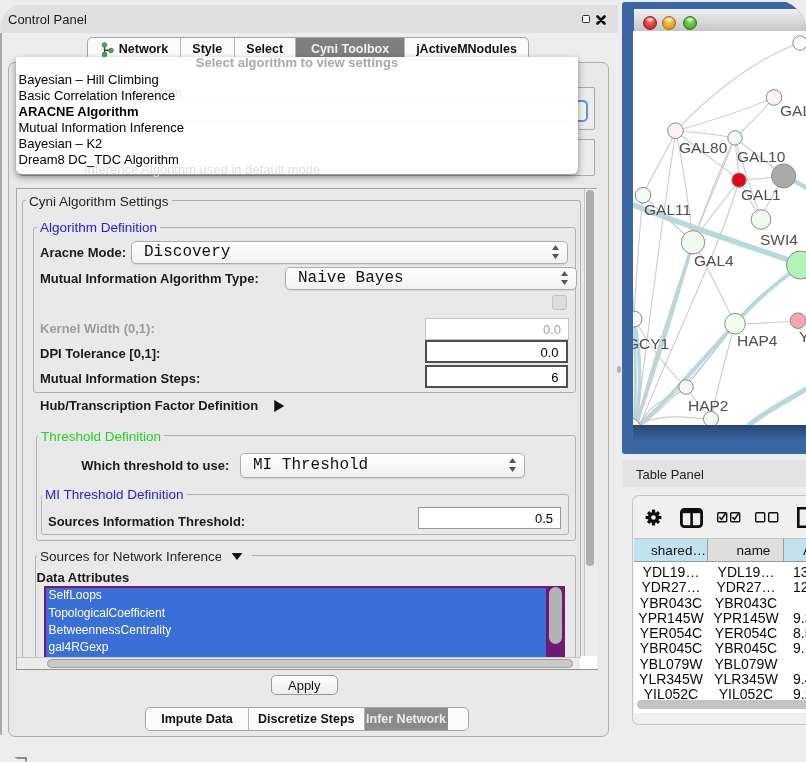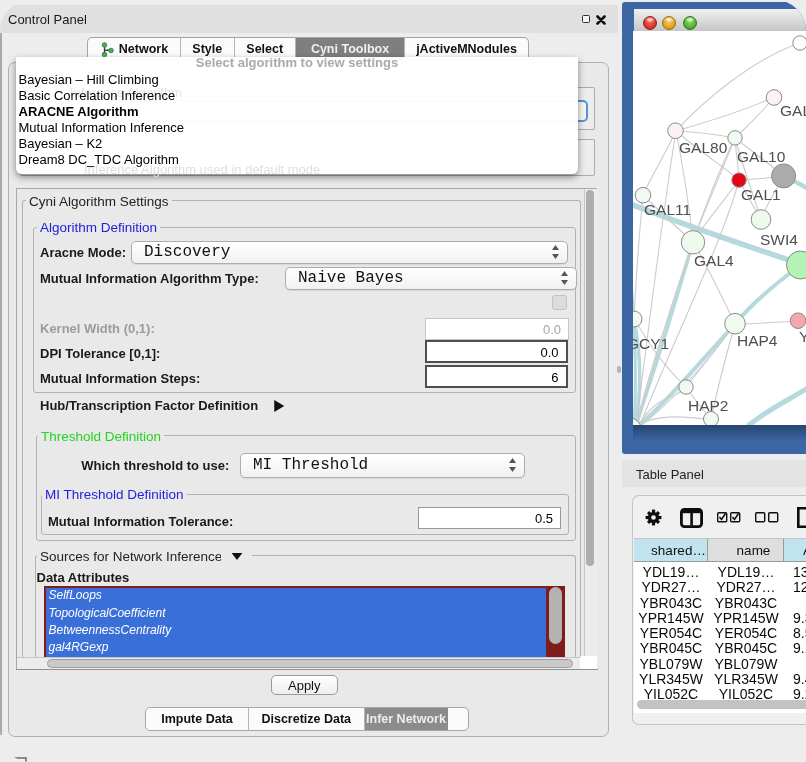--- a/index.html
+++ b/index.html
@@ -120,48 +120,48 @@
     <span class="ct">MI Threshold</span>
     <svg class="carr" viewBox="0 0 9 14">
         <path d="M4.5 0 L8 5 H1 Z" fill="#555"></path>
         <path d="M4.5 14 L1 9 H8 Z" fill="#555"></path>
       </svg>
   </div>
 
   <div class="grp" style="left:40.5px;top:493.5px;width:526.5px;height:39.5px;"></div>
   <div class="grptitle" style="left:42px;top:487.5px;color:#2222dd;">MI Threshold Definition</div>
 
-  <div class="lbl" style="left:48px;top:514px;">Mutual Information Tolerance:</div>
+  <div class="lbl" style="left:48px;top:514px;">Sources Information Threshold:</div>
   <div class="tf" style="left:418px;top:506.5px;width:143px;height:22px;border:1px solid #999999;box-sizing:border-box;">
     <span style="color:#000;">0.5</span>
     </div>
 
   <div class="grp" style="left:35px;top:555px;width:539px;height:102px;border-bottom:none;"></div>
   <div class="grptitle" style="left:37px;top:549.5px;color:#222;">Sources for Network Inference</div>
   <div class="abs" style="left:221px;top:552px;width:31px;height:7px;background:#e9e9e9;"></div>
   <svg class="abs" style="left:227px;top:551.5px;" width="20" height="9" viewBox="0 0 13 10">
     <path d="M0.5 1 L12.5 1 L6.5 9 Z" fill="#111"></path>
     </svg>
   <div class="lbl" style="left:36.5px;top:570px;">Data Attributes</div>
 
-  <div class="abs" style="left:44px;top:585.5px;width:521px;height:71px;background:#7f1d1d;overflow:hidden;font-style:italic;">
+  <div class="abs" style="left:44px;top:585.5px;width:521px;height:71px;background:#701a75;overflow:hidden;">
     <div style="position:absolute;left:2px;top:2px;width:499.5px;height:69px;background:#3a6fd8;"></div>
     <div style="position:absolute;left:4.5px;top:1.8px;font-size:12px;color:#fff;line-height:17.37px;">
       SelfLoops<br>TopologicalCoefficient<br>BetweennessCentrality<br>gal4RGexp</div>
   </div>
   <div class="abs" style="left:549px;top:587px;width:13px;height:57px;background:#b3b3b3;border-radius:6.5px;"></div>
 
   <div class="abs" style="left:16px;top:669px;width:582px;height:1px;background:#8f8f8f;"></div>
   <div class="abs" style="left:271px;top:675px;width:66.5px;height:20px;background:linear-gradient(#ffffff,#eeeeee);
        border:1px solid #9a9a9a;border-radius:5px;box-sizing:border-box;
        display:flex;align-items:center;justify-content:center;font-size:13px;color:#111;">Apply</div>
 
   <div class="tabbar" style="left:145px;top:707px;width:322px;">
     <div class="tab" style="width:102px;">Impute Data</div>
-    <div class="tab" style="width:115.5px;">Discretize Data</div>
+    <div class="tab" style="width:115.5px;">Discretize Steps</div>
     <div class="tab sel" style="width:84px;background:#8b8b8b;color:#ededed;">Infer Network</div>
   </div>
 
   <div class="abs" style="left:4px;top:757px;width:19px;height:10px;background:#f0f0f0;border:2px solid #8a8a8a;"></div>
 
   <div class="abs" style="left:617px;top:366px;width:4px;height:7px;background:#b5b5b5;border-radius:2px;"></div>
 
   <div class="abs" style="left:16px;top:57px;width:562px;height:117px;background:rgba(255,255,255,0.97);
        border-radius:0 0 6px 6px;box-shadow:0 3px 7px rgba(0,0,0,0.45);"></div>
   <div class="abs" style="left:16px;top:55px;width:562px;text-align:center;font-size:13px;color:#aaaaaa;font-weight:bold;">Select algorithm to view settings</div>

